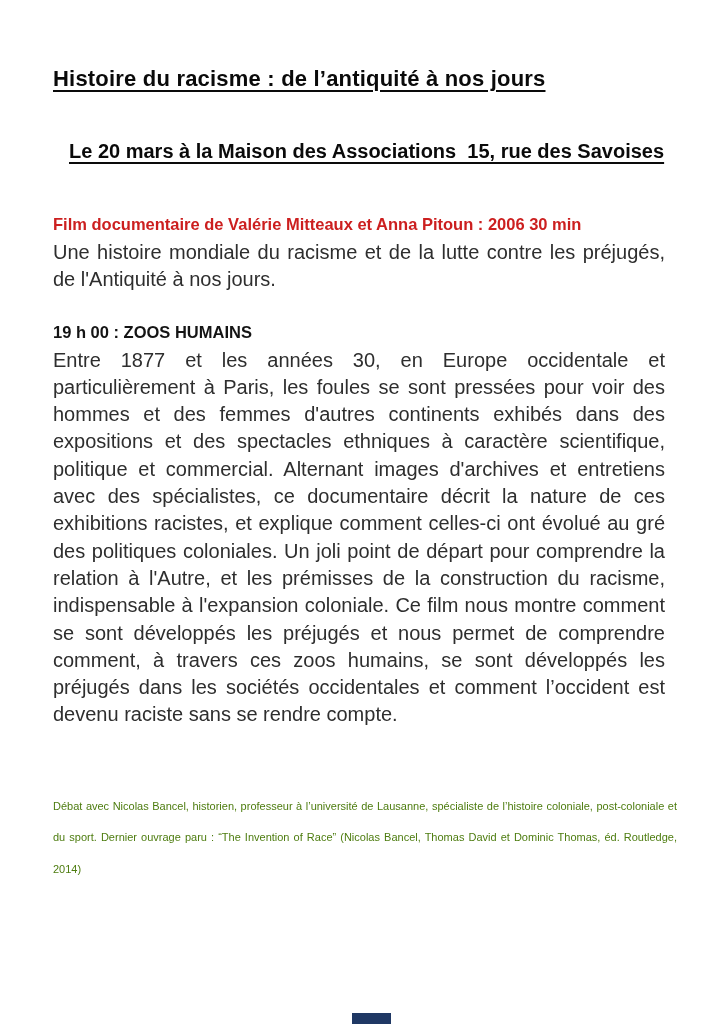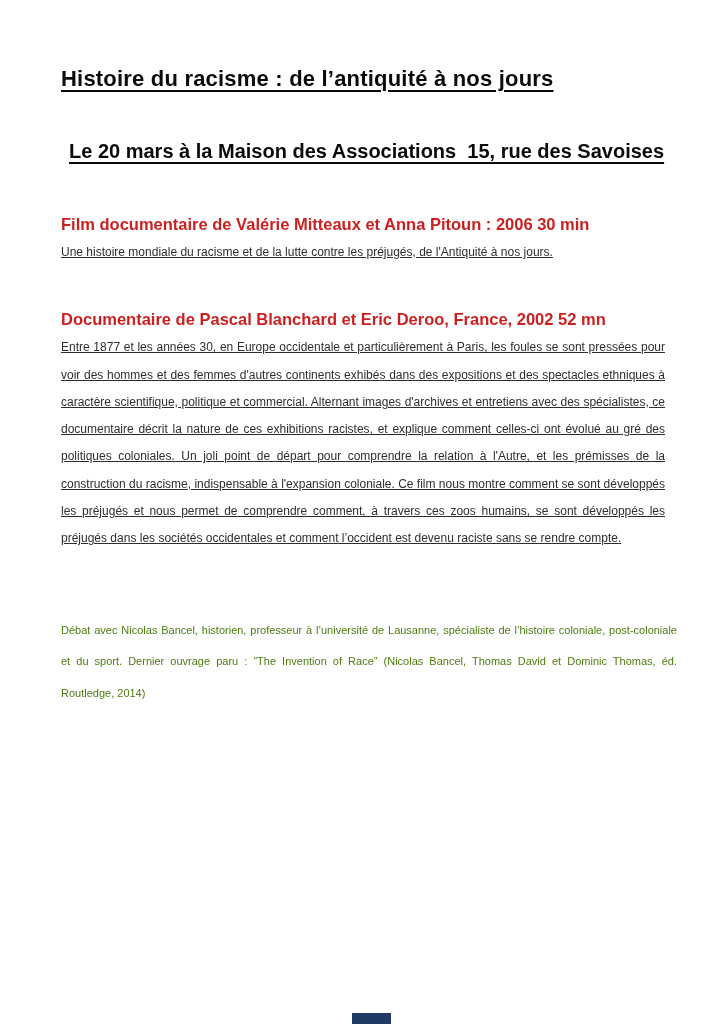--- a/index.html
+++ b/index.html
@@ -12,36 +12,36 @@
     width: 724px;
     height: 1024px;
     background: #ffffff;
     overflow: hidden;
     font-family: "Liberation Sans", "DejaVu Sans", sans-serif;
     color: #2e2e2e;
     box-sizing: border-box;
   }
   .content {
     position: absolute;
-    left: 61px;
+    left: 53px;
     right: 47px;
     top: 0;
   }
   .doc-title {
     margin: 64px 0 0 0;
     font-size: 22px;
     line-height: 30px;
     font-weight: bold;
     color: #0a0a0a;
     text-decoration: underline;
     text-underline-offset: 4px;
     letter-spacing: 0.2px;
   }
   .venue-line {
-    margin: 37px 0 0 8px;
+    margin: 37px 0 0 16px;
     font-size: 20px;
     line-height: 40px;
     font-weight: bold;
     color: #0a0a0a;
     text-align: justify;
     white-space: pre-wrap;
   }
   .venue-line span {
     text-decoration: underline;
     text-underline-offset: 4px;
@@ -58,25 +58,24 @@
   }
   .credit {
     margin: 41px 0 0 0;
     font-size: 16.5px;
     line-height: 24px;
     font-weight: bold;
     color: var(--accent-red, #cc1f1f);
   }
   .description {
     margin: 3px 12px 0 0;
-    font-size: 12px;
+    font-size: 20px;
     line-height: 27.3px;
     text-align: justify;
     color: #2e2e2e;
-    text-decoration: underline;
   }
   .debate {
     margin: 62px 0 0 0;
     font-size: 11px;
     line-height: 31.5px;
     font-weight: normal;
     text-align: justify;
     color: #4d7c0f;
   }
   .next-page-peek {
@@ -97,21 +96,21 @@
     <h1 class="doc-title">Histoire du racisme : de l’antiquité à nos jours</h1>
 
     <h2 class="venue-line"><span>Le 20 mars à la Maison des Associations  15, rue des Savoises</span></h2>
 
     <div>
       <p class="credit">Film documentaire de Valérie Mitteaux et Anna Pitoun : 2006 30 min</p>
       <p class="description">Une histoire mondiale du racisme et de la lutte contre les préjugés, de l'Antiquité à nos jours.</p>
     </div>
 
     <div>
-      <p class="credit">Documentaire de Pascal Blanchard et Eric Deroo, France, 2002 52 mn</p>
+      <h3 class="time-header">19 h 00 : ZOOS HUMAINS</h3>
       <p class="description">Entre 1877 et les années 30, en Europe occidentale et particulièrement à Paris, les foules se sont pressées pour voir des hommes et des femmes d'autres continents exhibés dans des expositions et des spectacles ethniques à caractère scientifique, politique et commercial. Alternant images d'archives et entretiens avec des spécialistes, ce documentaire décrit la nature de ces exhibitions racistes, et explique comment celles-ci ont évolué au gré des politiques coloniales. Un joli point de départ pour comprendre la relation à l'Autre, et les prémisses de la construction du racisme, indispensable à l'expansion coloniale. Ce film nous montre comment se sont développés les préjugés et nous permet de comprendre comment, à travers ces zoos humains, se sont développés les préjugés dans les sociétés occidentales et comment l’occident est devenu raciste sans se rendre compte.</p>
     </div>
 
     <p class="debate">Débat avec Nicolas Bancel, historien, professeur à l’université de Lausanne, spécialiste de l’histoire coloniale, post-coloniale et du sport. Dernier ouvrage paru : “The Invention of Race” (Nicolas Bancel, Thomas David et Dominic Thomas, éd. Routledge, 2014)</p>
 
   </div>
 
   <div class="next-page-peek"></div>
 </div>
 

